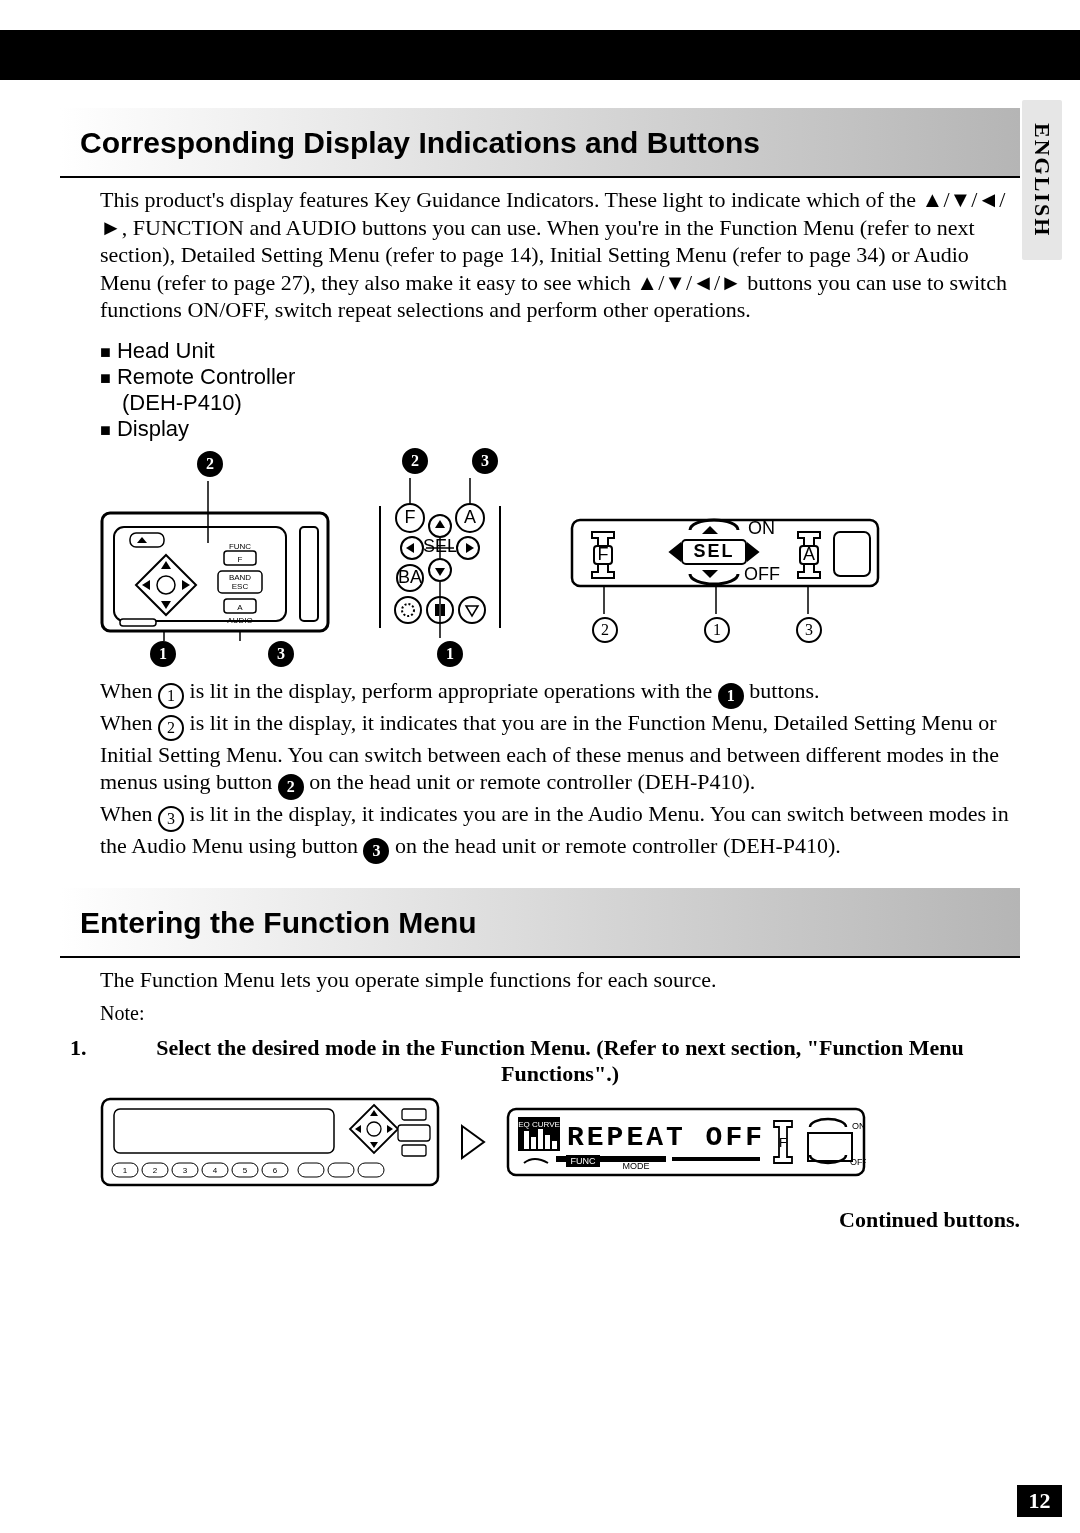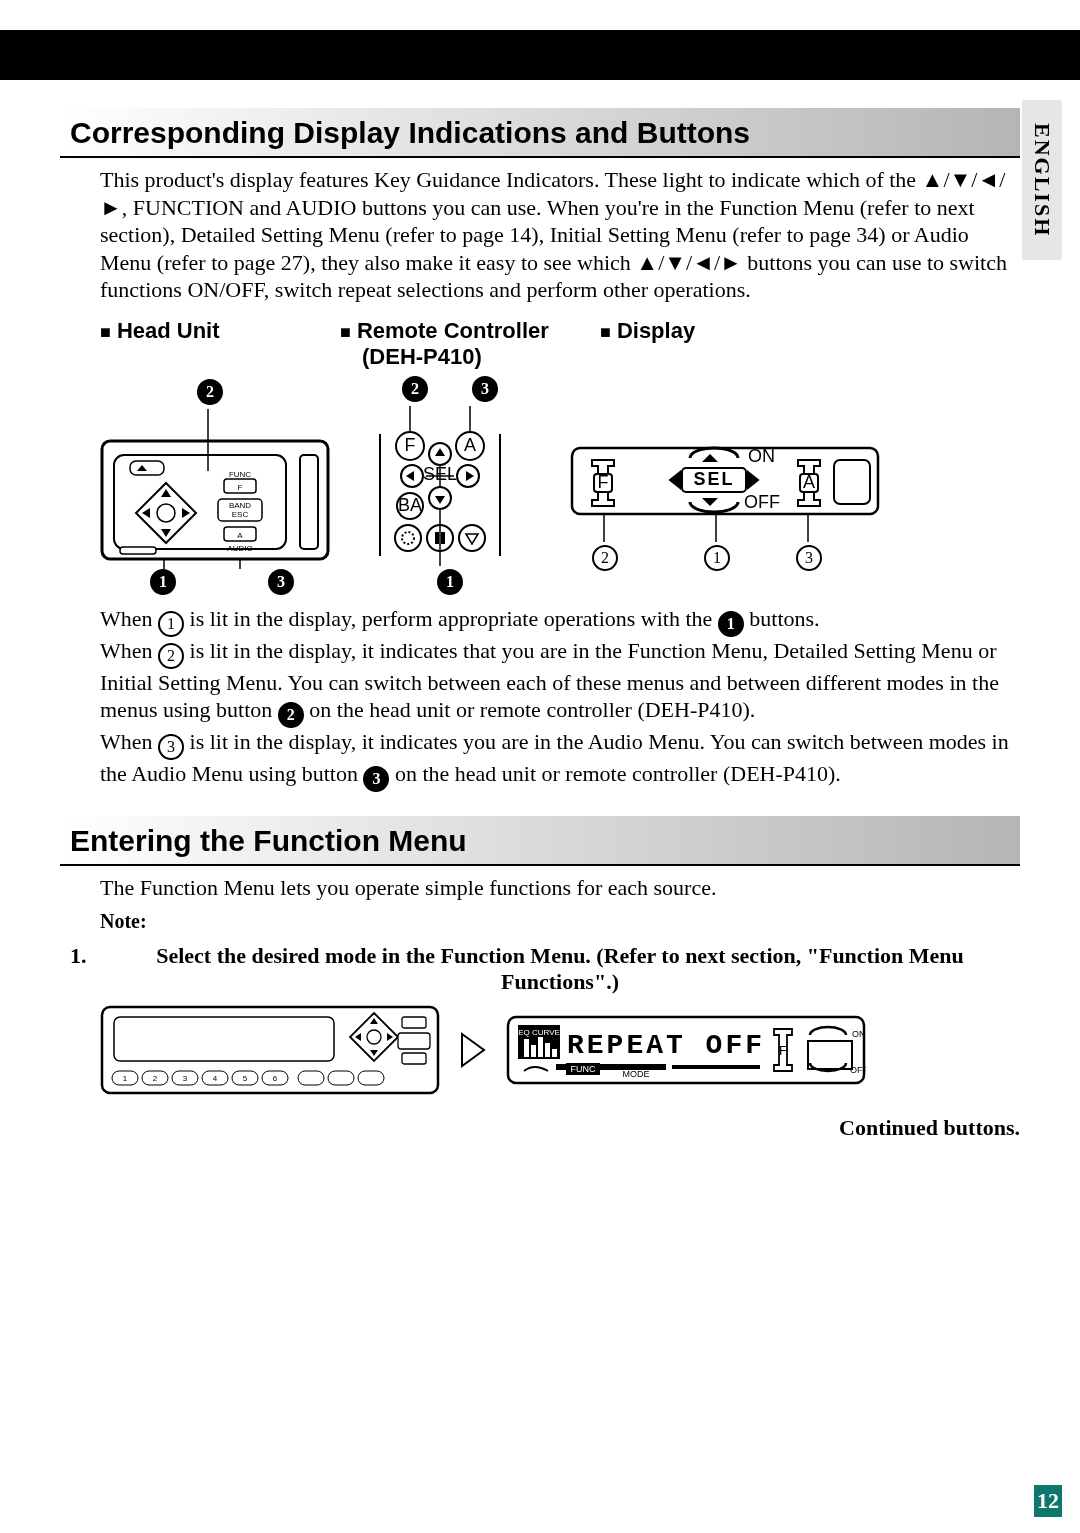--- a/index.html
+++ b/index.html
@@ -41,36 +41,37 @@
     letter-spacing: 2px;
   }
   .section-title {
     position: relative;
     margin: 0 60px 8px 60px;
     background: linear-gradient(to right, #fff 0%, #b5b5b5 100%);
     border-bottom: 2px solid #000;
     padding: 4px 6px 2px 6px;
   }
   .section-title h2 {
-    margin: 4px;
+    margin: 14px;
     font-family: Arial, Helvetica, sans-serif;
     font-weight: bold;
     font-size: 30px;
   }
   .body-text {
     margin: 0 60px 0 100px;
     font-size: 22px;
     line-height: 1.25;
   }
   .subheads {
     display: flex;
     margin: 14px 60px 6px 100px;
     font-family: Arial, Helvetica, sans-serif;
-    font-weight: bold;
-    font-size: 22px;
+    font-weight: normal;
+    font-size: 22px;
+    flex-direction: column;
   }
   .subheads .col1 { width: 240px; }
   .subheads .col2 { width: 260px; }
   .subheads .col3 { flex: 1; }
   .sq { font-size: 18px; margin-right: 6px; }
   .diagram-row {
     display: flex;
     margin: 4px 60px 10px 100px;
     align-items: flex-start;
   }
@@ -100,21 +101,21 @@
   }
   .para2 {
     margin: 10px 60px 24px 100px;
     font-size: 22px;
     line-height: 1.25;
   }
   .note-block {
     margin: 8px 60px 10px 100px;
     font-size: 20px;
   }
-  .note-block .note-label { font-weight: bold; }
+  .note-block .note-label { font-weight: normal; }
   .note-block ul { margin: 2px 0 0 18px; padding: 0; }
   .step {
     margin: 8px 60px 6px 70px;
     font-size: 22px;
     font-weight: bold;
     display: flex;
   }
   .step .num { width: 30px; flex-shrink: 0; }
   .step .txt { flex: 1; text-align: center; }
   .step-caption {
@@ -124,22 +125,22 @@
   .continued {
     text-align: right;
     margin: 20px 60px 0 0;
     font-size: 22px;
     font-weight: bold;
   }
   .page-num {
     position: absolute;
     right: 18px;
     bottom: 16px;
-    width: 28px; height: 32px;
-    background: #0f766e;
+    width: 45px; height: 32px;
+    background: #000000;
     color: #fff;
     font-weight: bold;
     font-size: 22px;
     display: flex;
     align-items: center;
     justify-content: center;
   }
   
   svg { display: block; }
   .lbl { font-family: Arial, sans-serif; font-size: 18px; }

